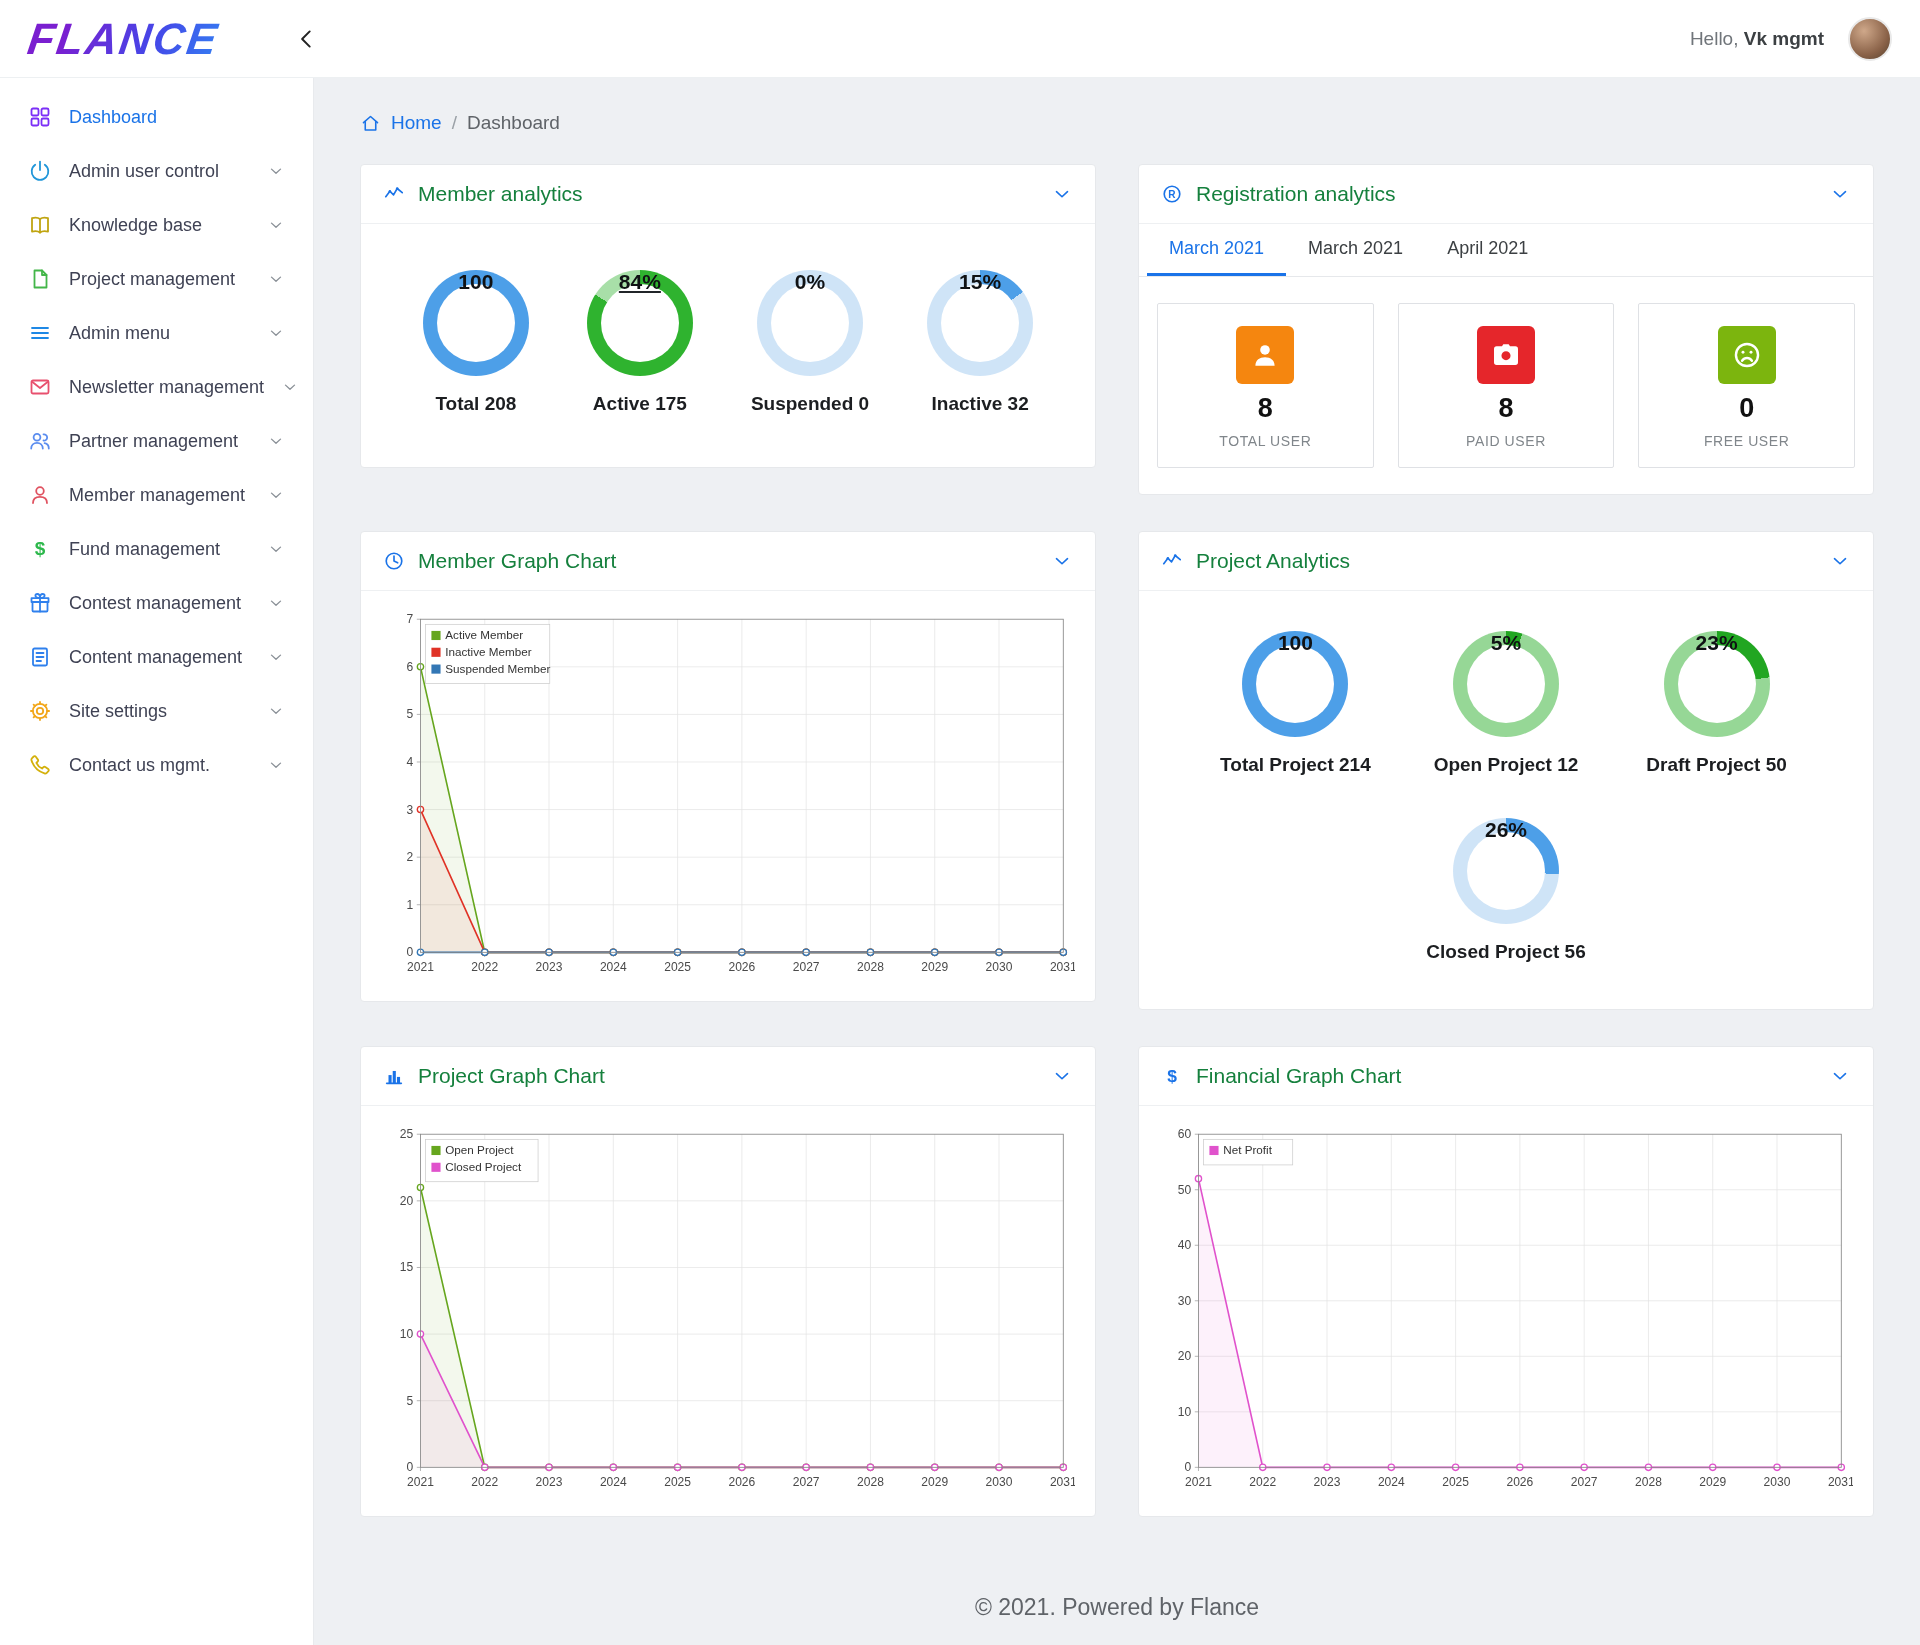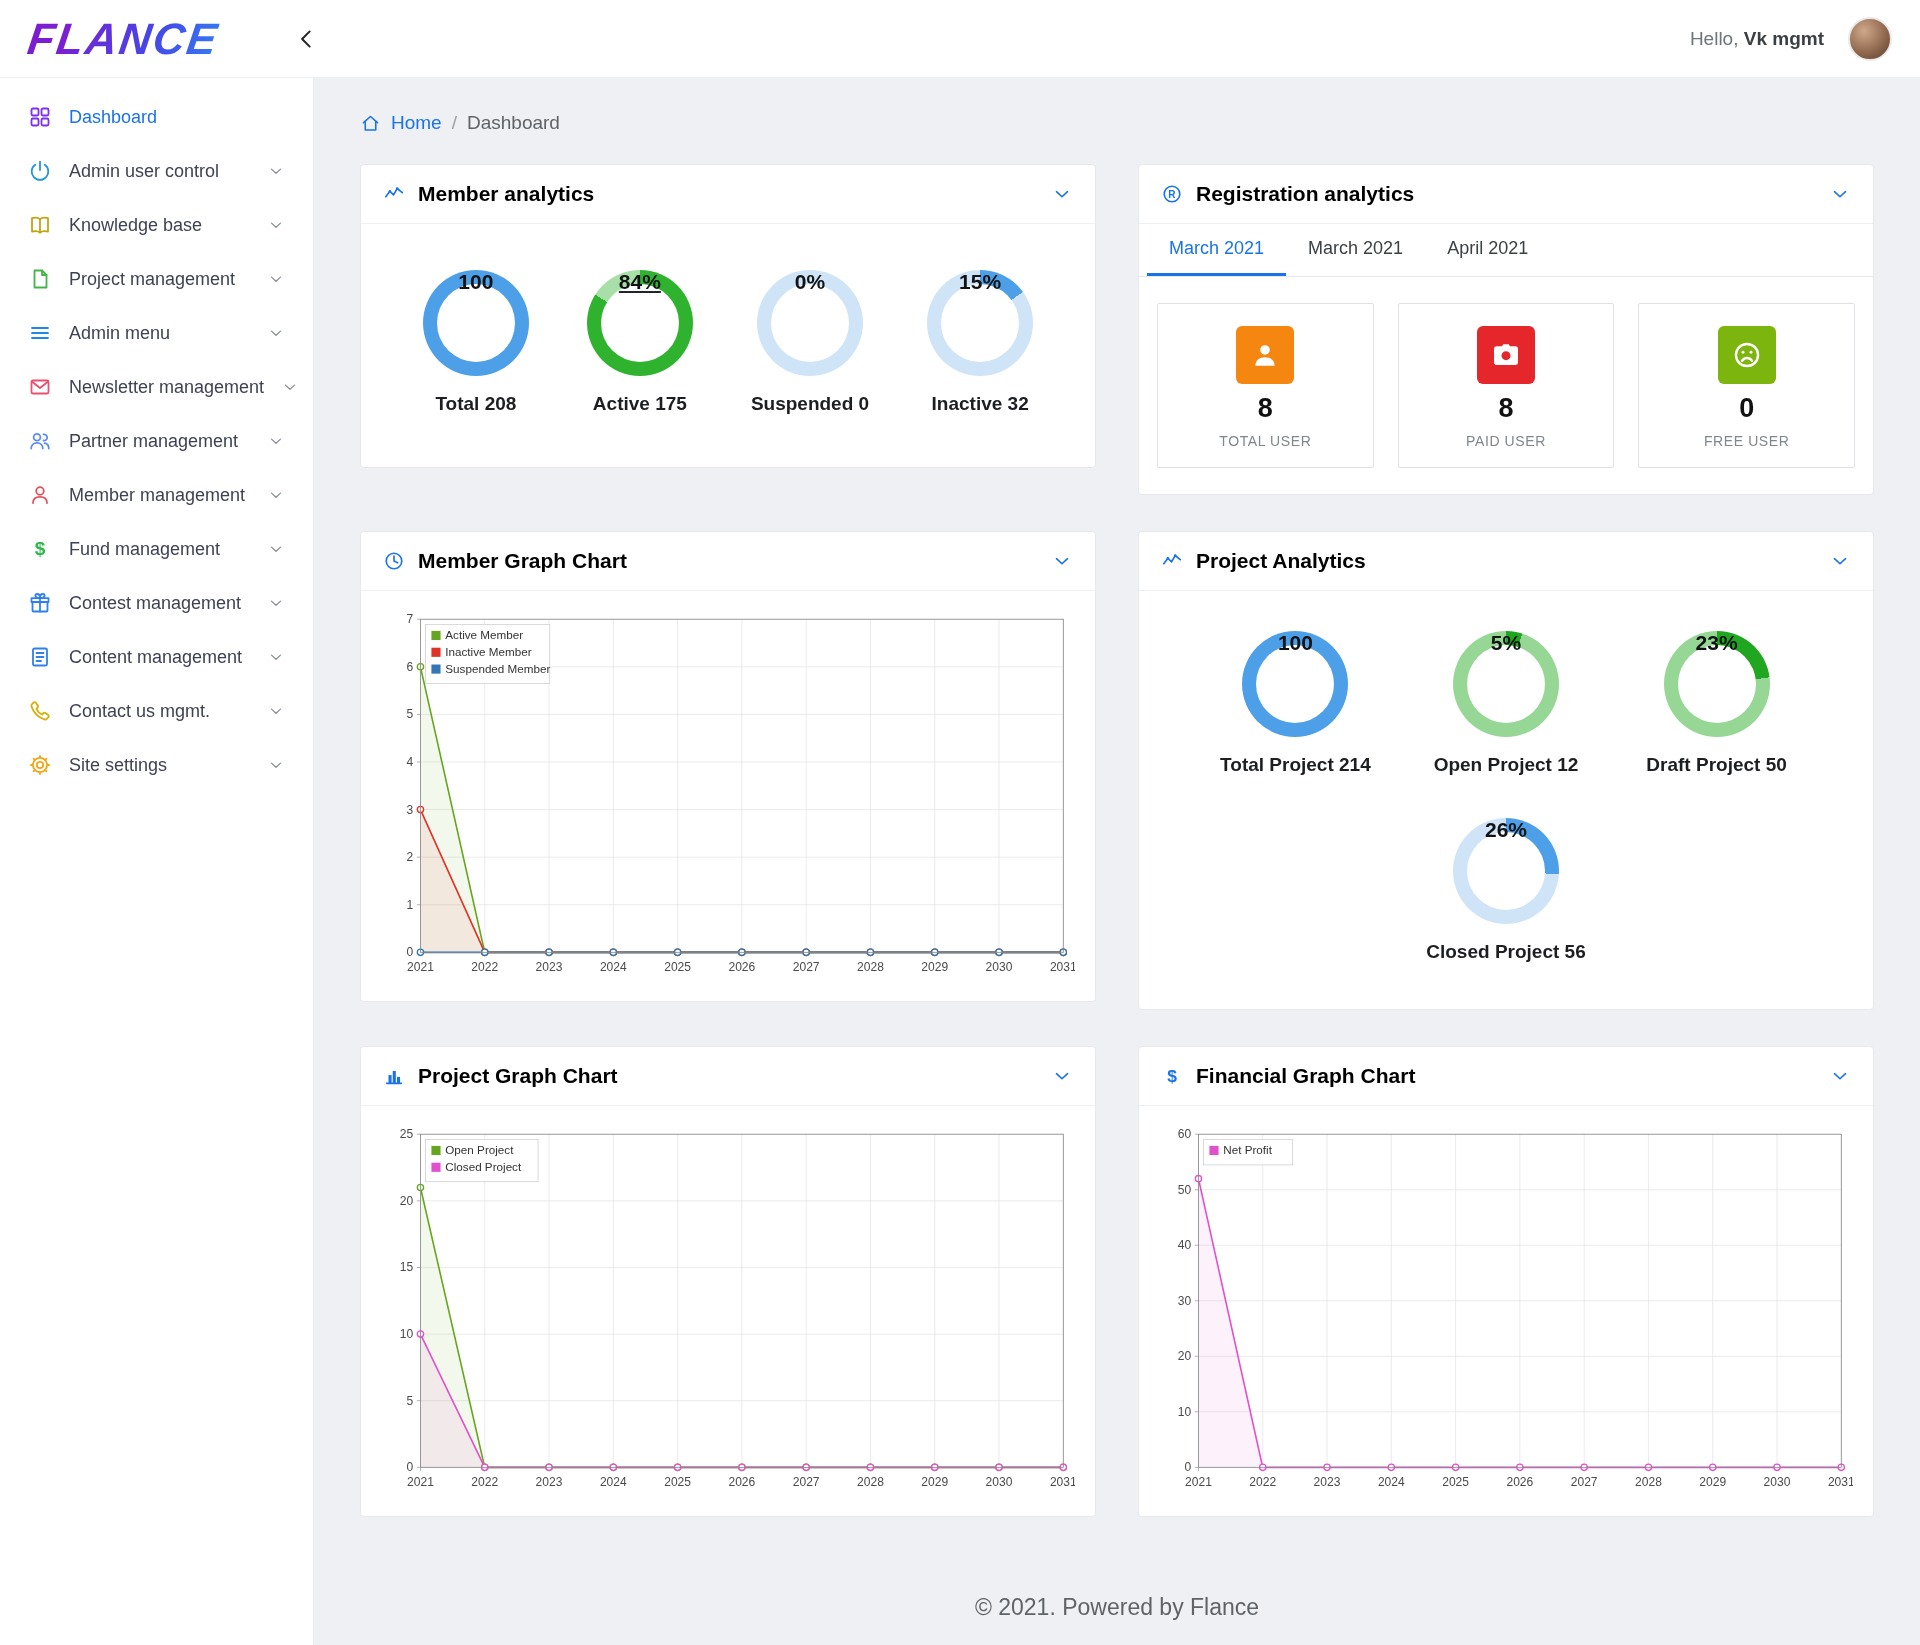--- a/index.html
+++ b/index.html
@@ -34,21 +34,21 @@
   
   .breadcrumb{display:flex;align-items:center;gap:10px;font-size:19px;color:#5f6368;margin:2px 0 30px}
   .breadcrumb .ic{width:21px;height:21px;color:#1a73e8}
   .bc-home{color:#1a73e8;text-decoration:none;cursor:pointer}
   .bc-sep{color:#9aa0a6}
 
   
   .grid{display:grid;grid-template-columns:1fr 1fr;column-gap:42px;row-gap:36px;align-items:start}
   .card{background:#fff;border:1px solid #e6e8eb;border-radius:4px;overflow:hidden}
   .card-head{display:flex;align-items:center;gap:13px;padding:17px 22px;border-bottom:1px solid #eef0f2}
-  .card-head h2{font-size:21px;font-weight:700;color:#000000;flex:1}
+  .card-head h2{font-size:21px;font-weight:400;color:#15803d;flex:1}
   .ch-ic{width:22px;height:22px;color:#1a73e8;flex:none}
   .chev{background:none;border:none;width:22px;height:22px;color:#1a73e8;cursor:pointer;padding:0;flex:none}
 
   
   .donut-row{display:flex;justify-content:center;gap:58px;padding:46px 28px 52px}
   .donut-grid{display:flex;flex-wrap:wrap;justify-content:center;row-gap:42px;padding:40px 16px 46px}
   .donut-grid .donut-col{width:30%}
   .donut-col{display:flex;flex-direction:column;align-items:center;gap:17px}
   .donut{width:106px;height:106px;border-radius:50%;position:relative;display:flex;align-items:flex-start;justify-content:center;background:#cfe4f7}
   .donut::before{content:"";position:absolute;inset:14px;background:#fff;border-radius:50%}
@@ -251,41 +251,41 @@
             </svg>
           </span>
         <span class="side-label">Content management</span>
         <span class="ic side-chev">
             <svg viewBox="0 0 24 24" fill="none" stroke="currentColor" stroke-width="1.8" stroke-linecap="round" stroke-linejoin="round">
               <polyline points="6 9.5 12 15 18 9.5"></polyline>
             </svg>
           </span>
       </div>
       <div class="side-item">
-        <span class="ic side-ic" style="color: rgb(212, 177, 12);">
-            <svg viewBox="0 0 24 24" fill="none" stroke="currentColor" stroke-width="1.8" stroke-linecap="round" stroke-linejoin="round">
-              <path d="M7.8 3.7 L9.9 6.6 C10.3 7.2 10.2 8 9.7 8.5 L8.4 9.8 C9.3 11.9 11.9 14.5 14.1 15.5 L15.4 14.2 C15.9 13.7 16.7 13.6 17.3 14 L20.2 16.1 C20.9 16.6 21 17.6 20.4 18.2 L18.8 19.8 C18.2 20.4 17.3 20.7 16.5 20.4 C10.6 18.5 5.4 13.3 3.5 7.4 C3.2 6.6 3.5 5.7 4.1 5.1 L5.7 3.5 C6.3 2.9 7.3 3 7.8 3.7 Z"></path>
-            </svg>
-          </span>
-        <span class="side-label">Contact us mgmt.</span>
-        <span class="ic side-chev">
-            <svg viewBox="0 0 24 24" fill="none" stroke="currentColor" stroke-width="1.8" stroke-linecap="round" stroke-linejoin="round">
-              <polyline points="6 9.5 12 15 18 9.5"></polyline>
-            </svg>
-          </span>
-      </div>
-      <div class="side-item">
         <span class="ic side-ic" style="color: rgb(242, 167, 27);">
             <svg viewBox="0 0 24 24" fill="none" stroke="currentColor" stroke-width="1.8" stroke-linecap="round" stroke-linejoin="round">
               <circle cx="12" cy="12" r="3.2"></circle>
               <circle cx="12" cy="12" r="7.1"></circle>
               <path d="M12 2.9 V4.9 M12 19.1 V21.1 M2.9 12 H4.9 M19.1 12 H21.1 M5.6 5.6 L7 7 M17 17 L18.4 18.4 M18.4 5.6 L17 7 M7 17 L5.6 18.4"></path>
             </svg>
           </span>
         <span class="side-label">Site settings</span>
+        <span class="ic side-chev">
+            <svg viewBox="0 0 24 24" fill="none" stroke="currentColor" stroke-width="1.8" stroke-linecap="round" stroke-linejoin="round">
+              <polyline points="6 9.5 12 15 18 9.5"></polyline>
+            </svg>
+          </span>
+      </div>
+      <div class="side-item">
+        <span class="ic side-ic" style="color: rgb(212, 177, 12);">
+            <svg viewBox="0 0 24 24" fill="none" stroke="currentColor" stroke-width="1.8" stroke-linecap="round" stroke-linejoin="round">
+              <path d="M7.8 3.7 L9.9 6.6 C10.3 7.2 10.2 8 9.7 8.5 L8.4 9.8 C9.3 11.9 11.9 14.5 14.1 15.5 L15.4 14.2 C15.9 13.7 16.7 13.6 17.3 14 L20.2 16.1 C20.9 16.6 21 17.6 20.4 18.2 L18.8 19.8 C18.2 20.4 17.3 20.7 16.5 20.4 C10.6 18.5 5.4 13.3 3.5 7.4 C3.2 6.6 3.5 5.7 4.1 5.1 L5.7 3.5 C6.3 2.9 7.3 3 7.8 3.7 Z"></path>
+            </svg>
+          </span>
+        <span class="side-label">Contact us mgmt.</span>
         <span class="ic side-chev">
             <svg viewBox="0 0 24 24" fill="none" stroke="currentColor" stroke-width="1.8" stroke-linecap="round" stroke-linejoin="round">
               <polyline points="6 9.5 12 15 18 9.5"></polyline>
             </svg>
           </span>
       </div>
     </nav>
 
     <main class="main">
 

